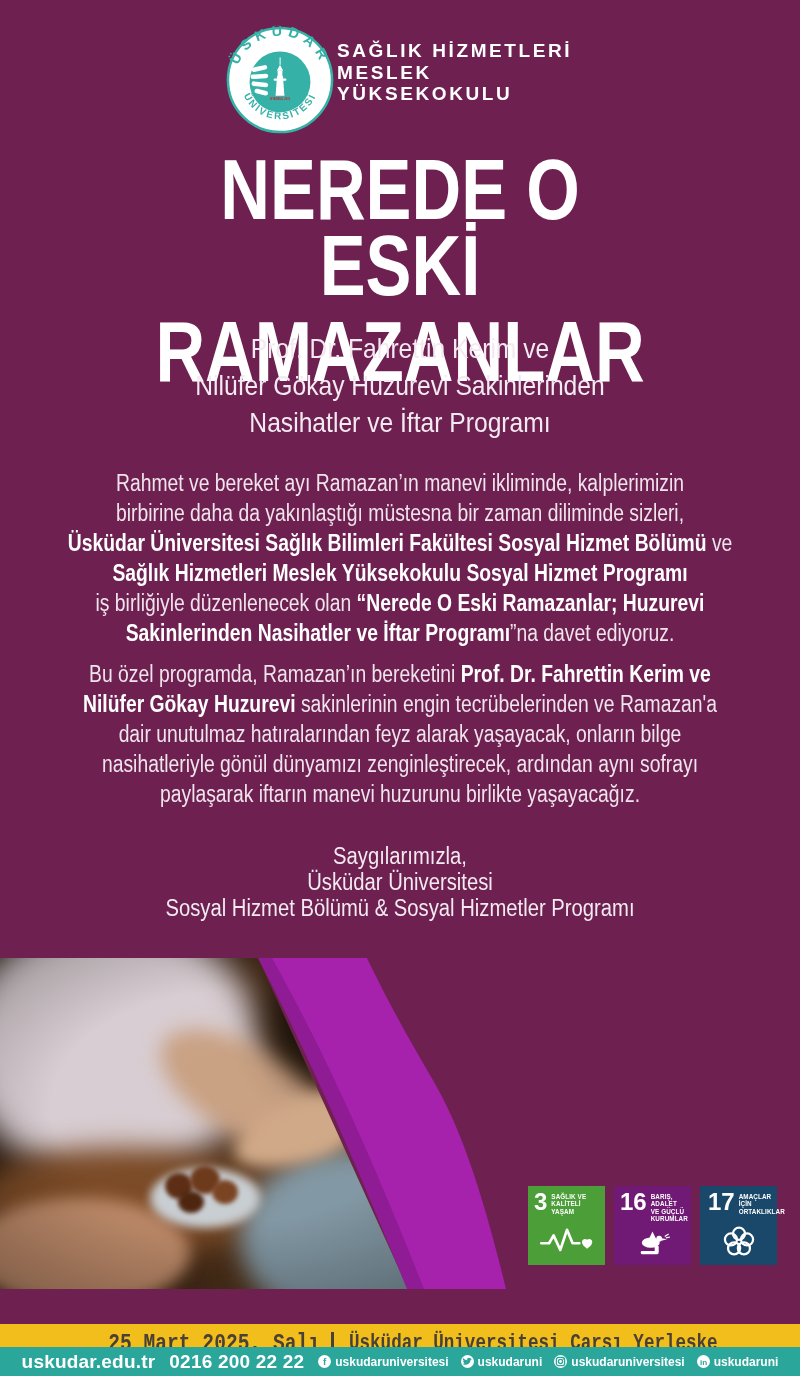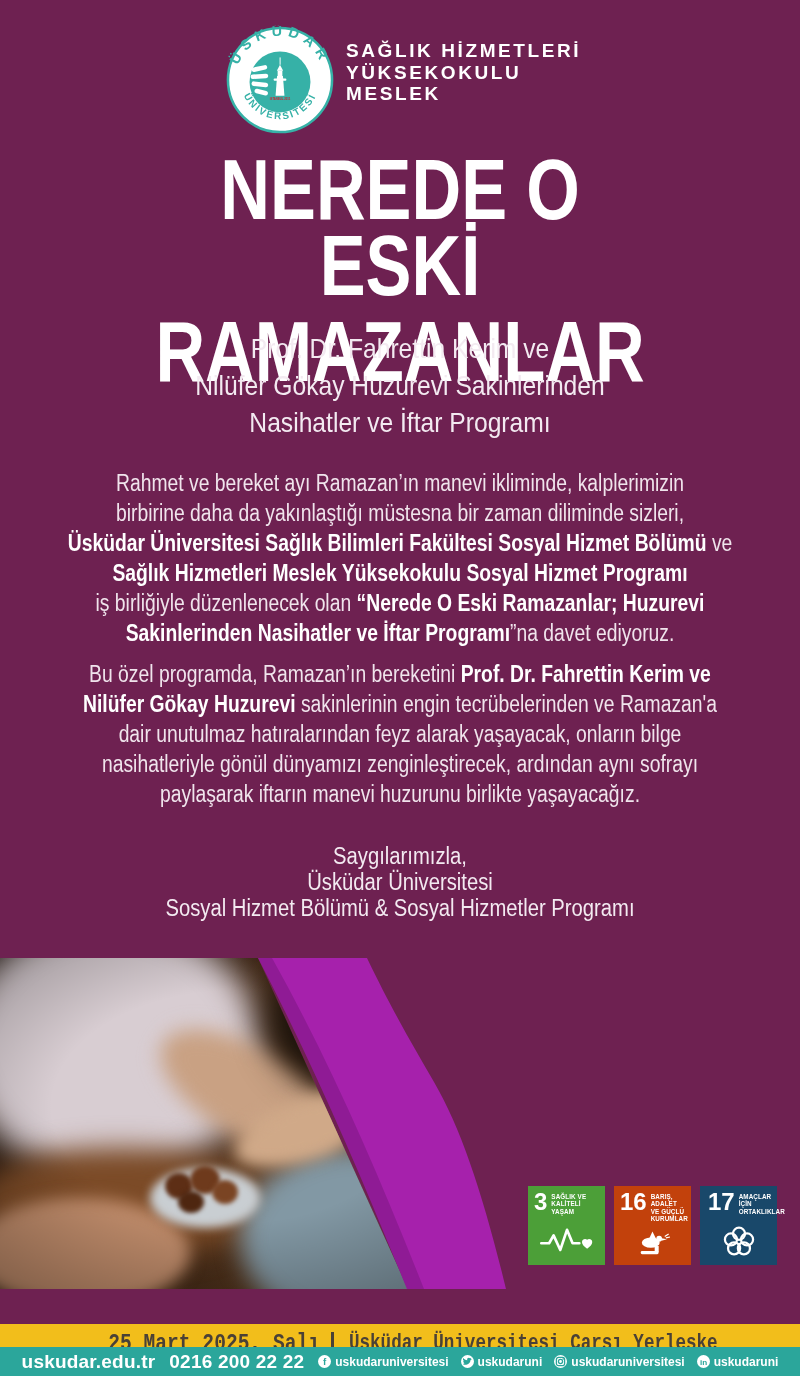--- a/index.html
+++ b/index.html
@@ -1,21 +1,21 @@
 <!DOCTYPE html>
 <html><head>
 <meta charset="utf-8">
 <style>
   html,body{margin:0;padding:0;}
   body{font-family:"Liberation Sans","DejaVu Sans",sans-serif;}
   .poster{position:relative;width:800px;height:1376px;overflow:hidden;background:var(--bg,#6E2151);}
 
   
   .logo{position:absolute;left:225px;top:25px;width:110px;height:110px;}
-  .school{position:absolute;left:337px;top:40px;color:#fff;font-weight:bold;font-size:19px;line-height:21.5px;letter-spacing:2.6px;margin-left:9px;}
+  .school{position:absolute;left:337px;top:40px;color:#fff;font-weight:bold;font-size:19px;line-height:21.5px;letter-spacing:2.6px;}
 
   
   .cx80{transform:scaleX(.80);transform-origin:50% 0;}
   .cx84{transform:scaleX(.84);transform-origin:50% 0;}
   .cx88{transform:scaleX(.88);transform-origin:50% 0;}
 
   .title{position:absolute;left:0;width:800px;text-align:center;color:#fff;font-weight:bold;font-size:86px;line-height:86px;letter-spacing:0;}
   .title1{top:146px;}
   .title2{top:222px;}
 
@@ -127,22 +127,22 @@
       <rect x="48.5" y="54.5" width="13" height="2.2" rx="1"></rect>
       <rect x="52.6" y="46.5" width="4.8" height="6.5"></rect>
       <path d="M51.8 46.5 L55 40.5 L58.2 46.5 Z"></path>
       <rect x="54.6" y="33" width="1" height="7.5"></rect>
     </g>
     <text x="55" y="76.8" font-size="2.8" font-weight="bold" fill="#D11F2F" text-anchor="middle">İSTANBUL 2011</text>
   </svg>
 
   <div class="school">
       <div>SAĞLIK HİZMETLERİ</div>
+      <div>MESLEK</div>
       <div>YÜKSEKOKULU</div>
-      <div>MESLEK</div>
     </div>
 
   <div class="title title1 cx80">NEREDE O</div>
   <div class="title title2 cx80">ESKİ RAMAZANLAR</div>
 
   <div class="subtitle cx88">
       <div>Prof. Dr. Fahrettin Kerim ve</div>
       <div>Nilüfer Gökay Huzurevi Sakinlerinden</div>
       <div>Nasihatler ve İftar Programı</div>
     </div>
@@ -197,21 +197,21 @@
           <div class="sdg-num">3</div>
           <div class="sdg-title">
             <div>SAĞLIK VE</div>
             <div>KALİTELİ YAŞAM</div>
           </div>
         </div>
         <svg class="sdg-glyph">
           <use href="#sym-sdg3"></use>
         </svg>
       </div>
-      <div class="sdg-card" style="background: #c2410c;">
+      <div class="sdg-card" style="background: #701a75;">
         <div class="sdg-head">
           <div class="sdg-num">16</div>
           <div class="sdg-title">
             <div>BARIŞ, ADALET</div>
             <div>VE GÜÇLÜ</div>
             <div>KURUMLAR</div>
           </div>
         </div>
         <svg class="sdg-glyph">
           <use href="#sym-sdg16"></use>

